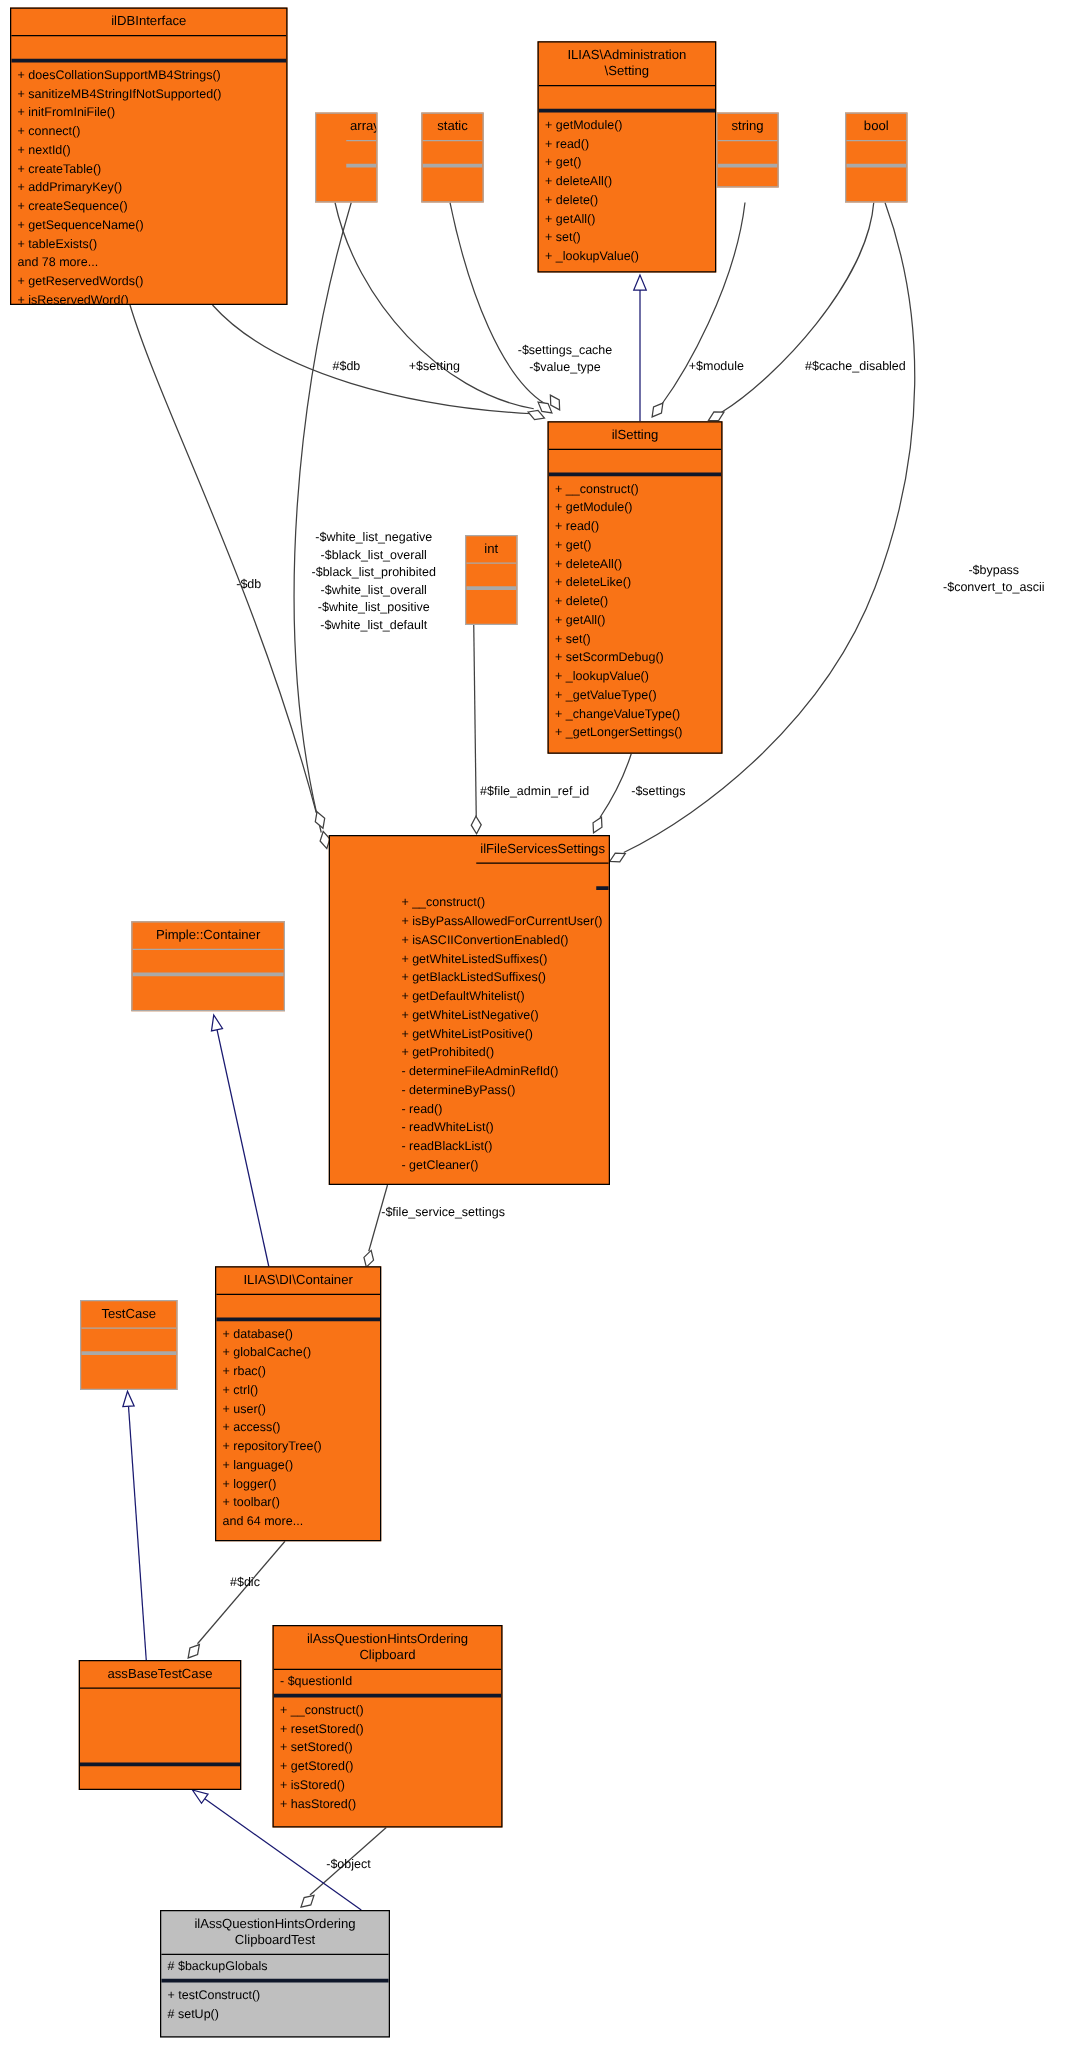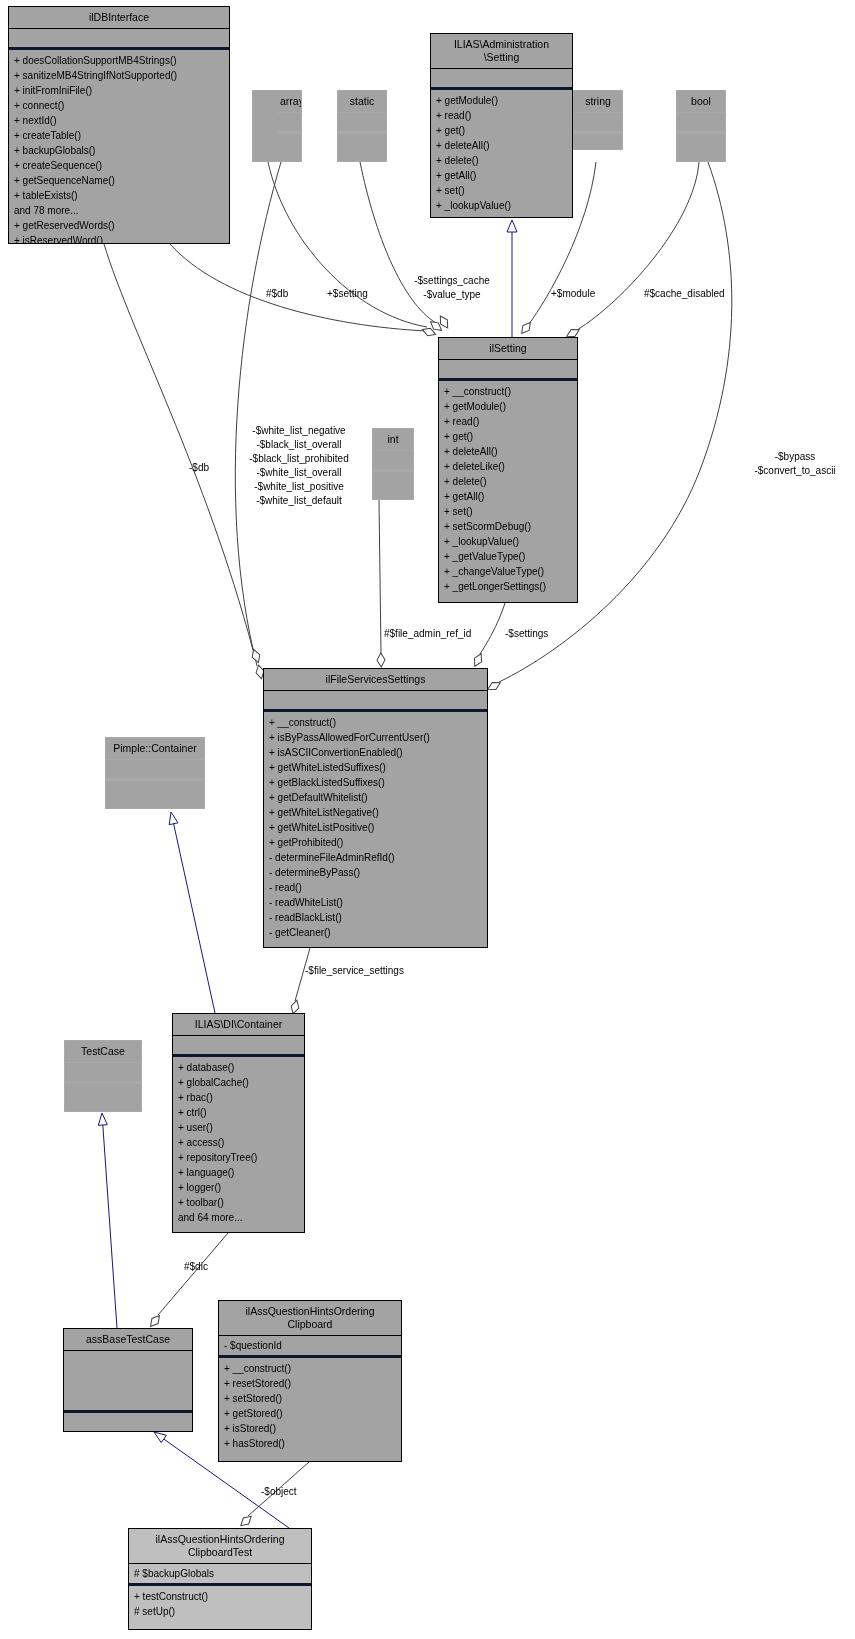--- a/index.html
+++ b/index.html
@@ -3,21 +3,21 @@
 <meta charset="utf-8">
 <style>
   html,body{margin:0;padding:0;background:#fff;}
   .canvas{position:relative;width:855px;height:1639px;background:#ffffff;
           font-family:"Liberation Sans",sans-serif;color:#000;overflow:hidden;}
   svg.edges{position:absolute;left:0;top:0;width:855px;height:1639px;}
   svg.edges path{fill:none;stroke:#404040;stroke-width:1;}
   svg.edges path.inh{stroke:#191970;}
   svg.edges polygon.diam{fill:#ffffff;stroke:#404040;stroke-width:1;}
   svg.edges polygon.tri{fill:#ffffff;stroke:#191970;stroke-width:1;}
-  .cls{position:absolute;display:flex;flex-direction:column;background:#a3a3a3;
+  .cls{position:absolute;display:flex;flex-direction:column;background:#f97316;
        border:1px solid #000;box-sizing:border-box;overflow:hidden;}
   .cls .t{flex:0 0 auto;text-align:center;font-size:10.5px;line-height:13px;
           padding:4px 3px;border-bottom:1px solid #000;white-space:pre-line;}
   .cls .a{flex:0 0 auto;min-height:14px;padding:2px 5px;border-bottom:3px solid #0f172a;
           font-size:10px;}
   .cls .a div{line-height:15px;white-space:nowrap;}
   .cls .m{flex:1 1 auto;padding:3px 5px;font-size:10px;}
   .cls .m div{line-height:15px;white-space:nowrap;}
   .ext{border-color:#a9a9a9;}
   .ext .t{border-color:#a9a9a9;}
@@ -121,21 +121,21 @@
   <div class="cls" style="left:8px;top:6px;width:222px;height:238px;">
     <div class="t">ilDBInterface</div>
     <div class="a"></div>
     <div class="m">
         <div>+ doesCollationSupportMB4Strings()</div>
         <div>+ sanitizeMB4StringIfNotSupported()</div>
         <div>+ initFromIniFile()</div>
         <div>+ connect()</div>
         <div>+ nextId()</div>
         <div>+ createTable()</div>
-        <div>+ backupGlobals()</div>
+        <div>+ addPrimaryKey()</div>
         <div>+ createSequence()</div>
         <div>+ getSequenceName()</div>
         <div>+ tableExists()</div>
         <div>and 78 more...</div>
         <div>+ getReservedWords()</div>
         <div>+ isReservedWord()</div>
       </div>
   </div>
 
   <div class="cls" style="left:430px;top:33px;width:143px;height:185px;">
@@ -198,21 +198,21 @@
         <div>+ _getLongerSettings()</div>
       </div>
   </div>
 
   <div class="cls ext" style="left:372px;top:428px;width:42px;height:72px;">
     <div class="t">int</div>
     <div class="a"></div>
     <div class="m"></div>
   </div>
 
-  <div class="cls" style="left:263px;top:668px;width:225px;height:280px;">
+  <div class="cls" style="left:263px;top:668px;width:225px;height:280px;align-items:flex-end;">
     <div class="t">ilFileServicesSettings</div>
     <div class="a"></div>
     <div class="m">
         <div>+ __construct()</div>
         <div>+ isByPassAllowedForCurrentUser()</div>
         <div>+ isASCIIConvertionEnabled()</div>
         <div>+ getWhiteListedSuffixes()</div>
         <div>+ getBlackListedSuffixes()</div>
         <div>+ getDefaultWhitelist()</div>
         <div>+ getWhiteListNegative()</div>
@@ -220,21 +220,21 @@
         <div>+ getProhibited()</div>
         <div>- determineFileAdminRefId()</div>
         <div>- determineByPass()</div>
         <div>- read()</div>
         <div>- readWhiteList()</div>
         <div>- readBlackList()</div>
         <div>- getCleaner()</div>
       </div>
   </div>
 
-  <div class="cls ext" style="left:105px;top:737px;width:100px;height:72px;">
+  <div class="cls ext" style="left:105px;top:737px;width:123px;height:72px;">
     <div class="t">Pimple::Container</div>
     <div class="a"></div>
     <div class="m"></div>
   </div>
 
   <div class="cls" style="left:172px;top:1013px;width:133px;height:220px;">
     <div class="t">ILIAS\DI\Container</div>
     <div class="a"></div>
     <div class="m">
         <div>+ database()</div>

